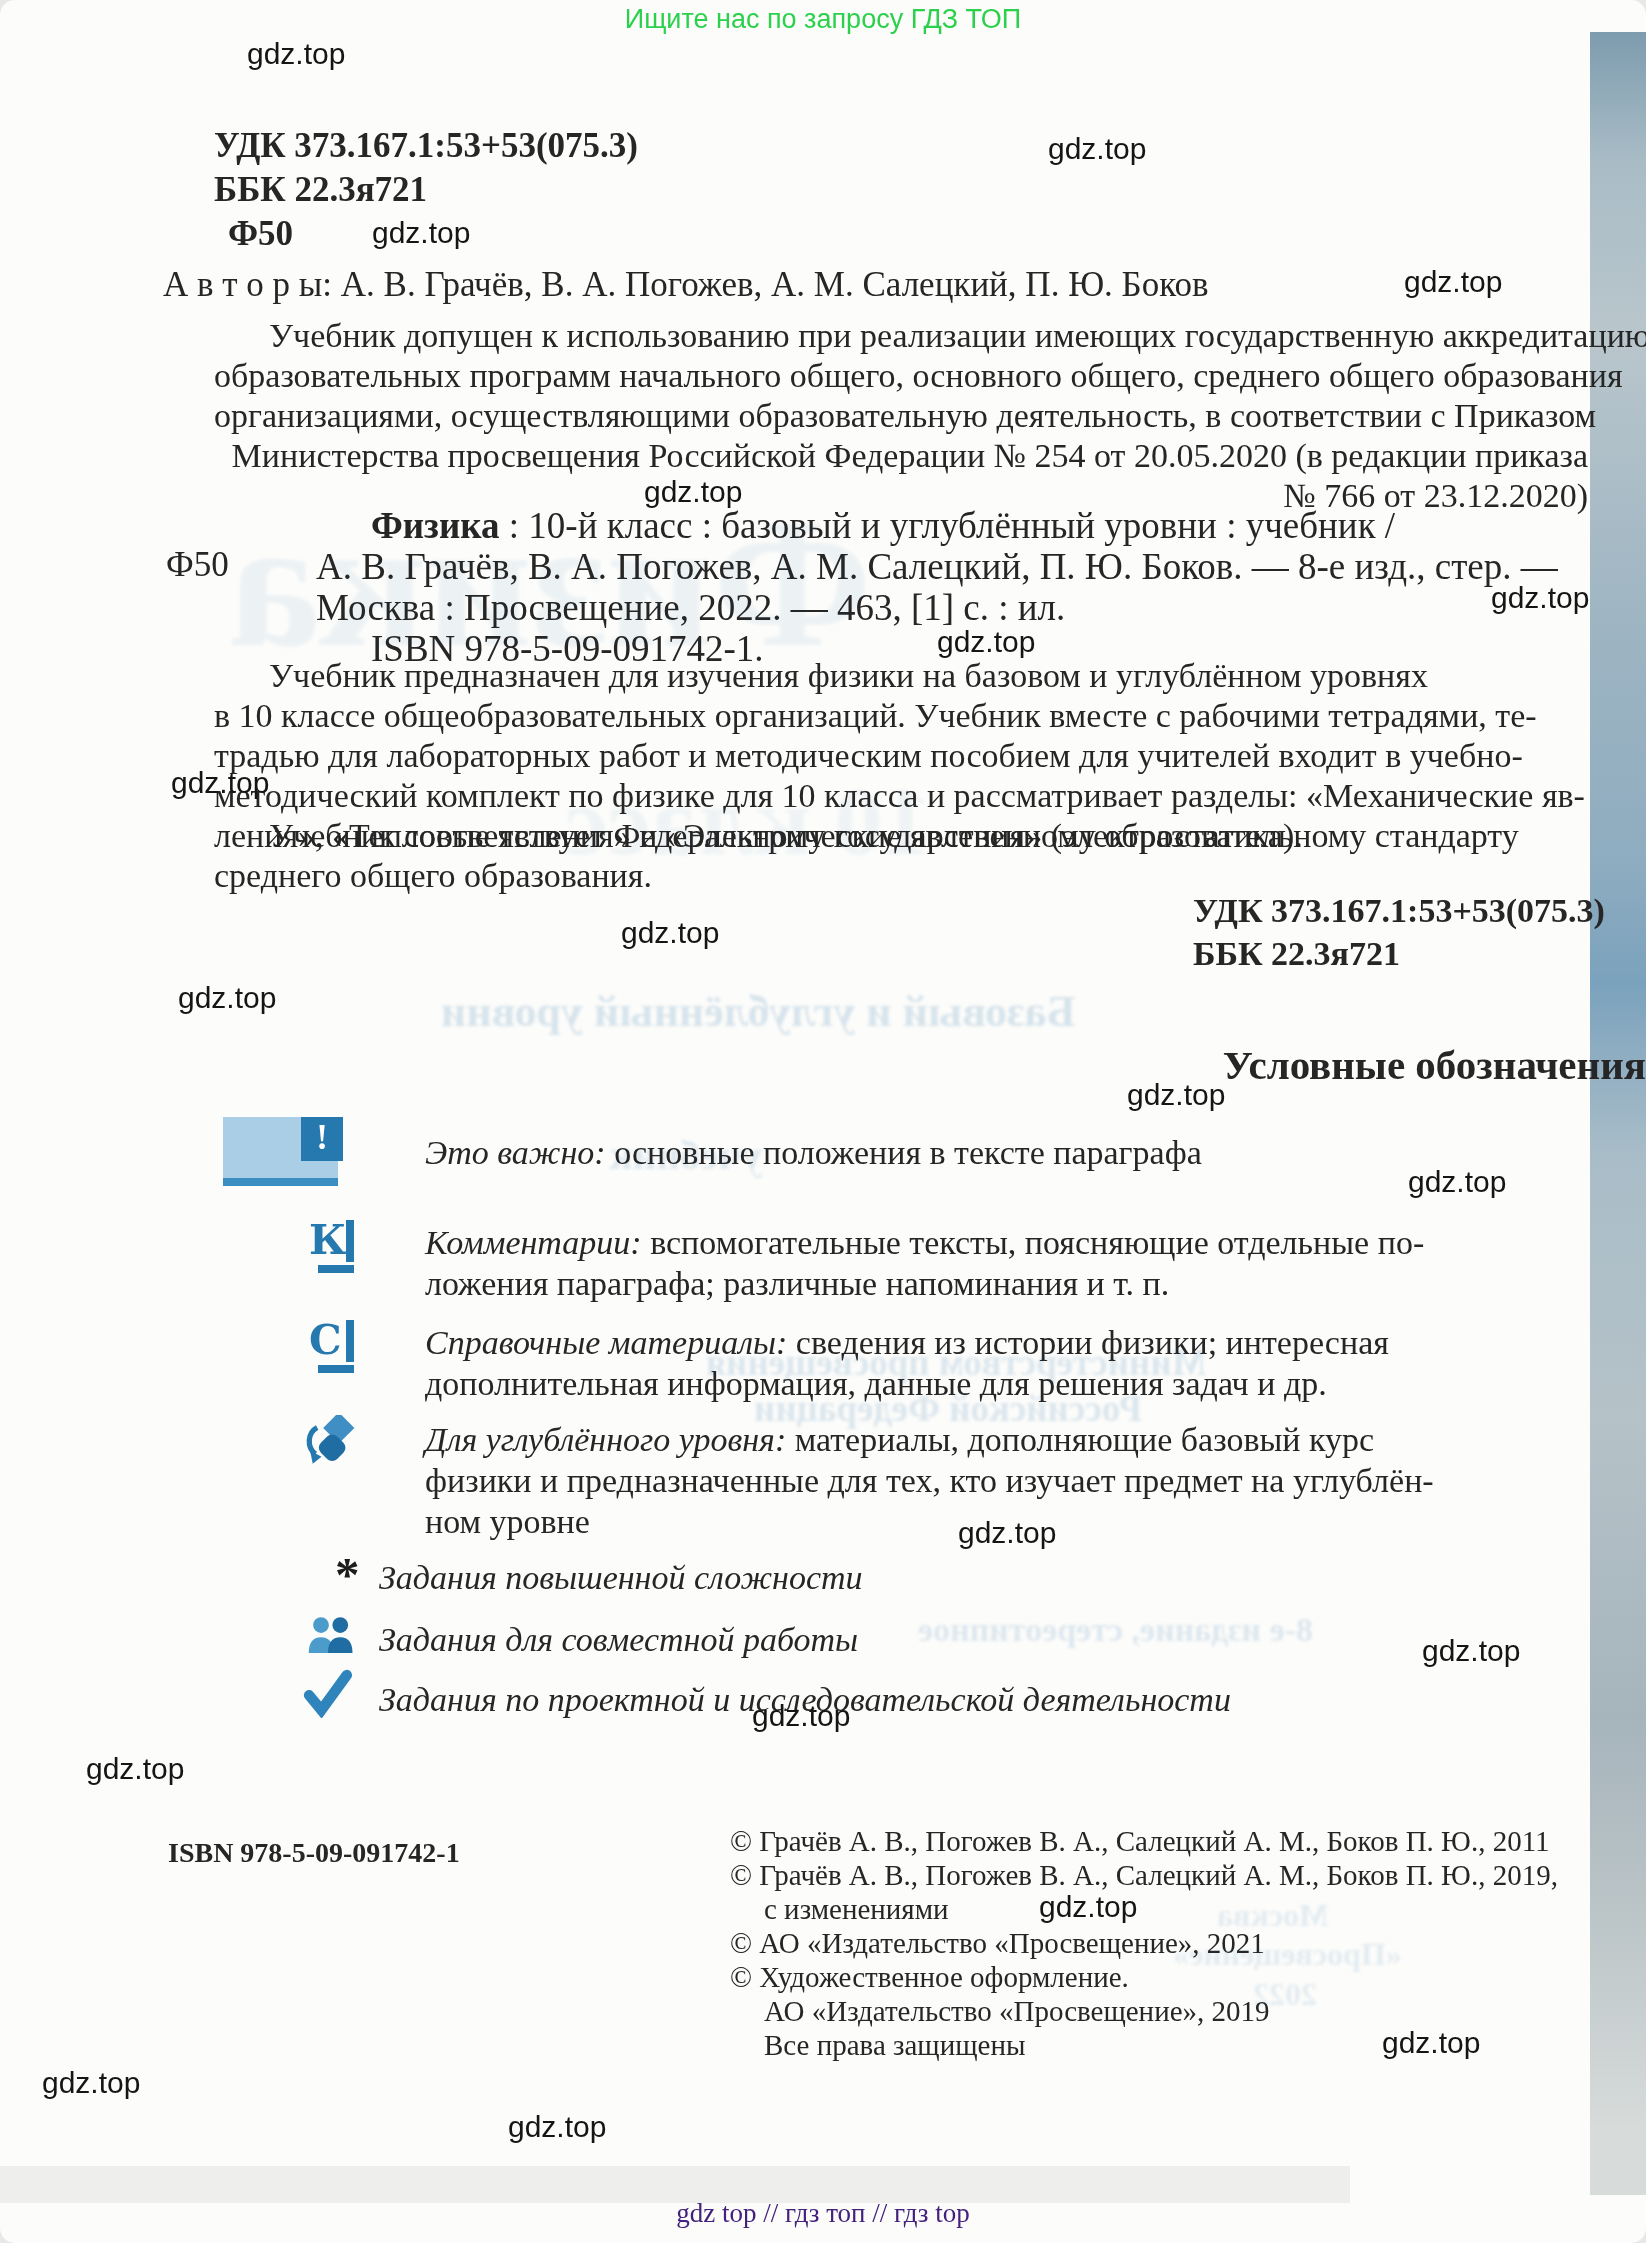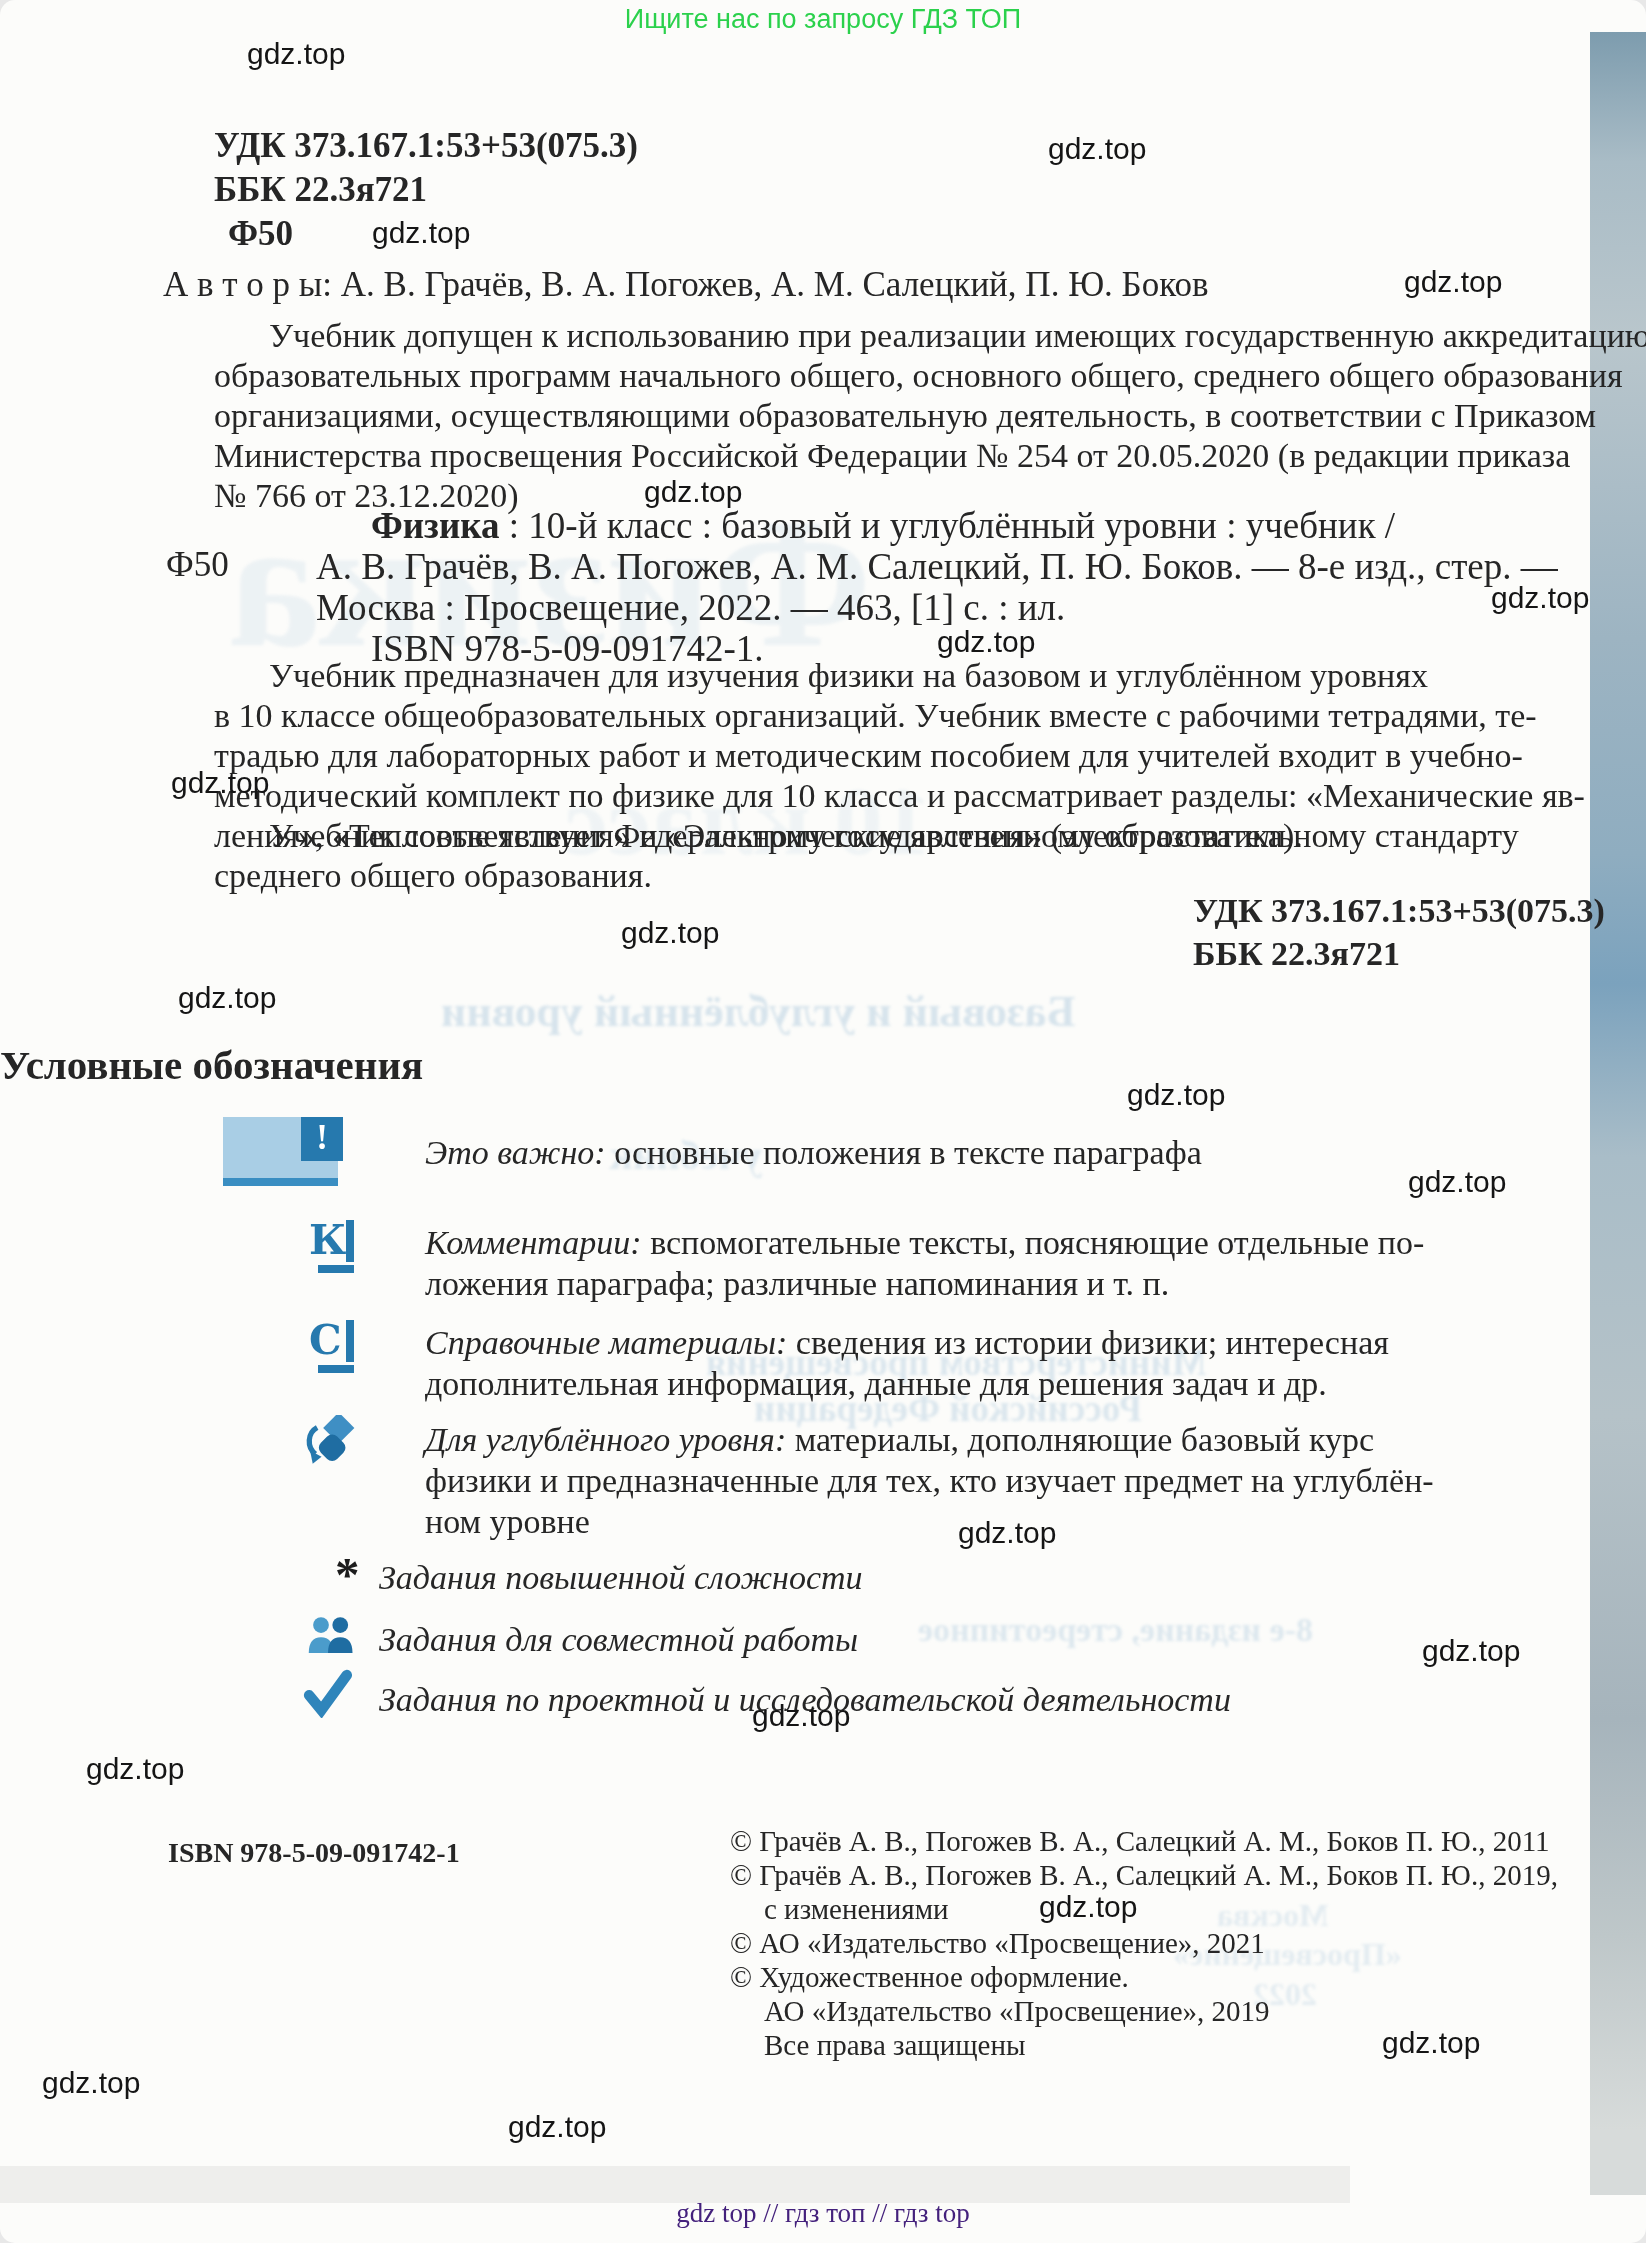--- a/index.html
+++ b/index.html
@@ -18,28 +18,28 @@
   
   .book-edge{position:absolute;left:1590px;top:32px;width:56px;height:2163px;
              background:linear-gradient(180deg,#7d9cae 0%,#a9bcc6 6%,#b9c6cc 14%,#9db4c2 28%,
              #8fadc0 38%,#7ba2bd 44%,#a9bdc8 52%,#b5c2c8 64%,#a6b4bc 78%,#bec7c9 88%,#d7dbda 97%);}
   .gray-band{position:absolute;left:0;top:2166px;width:1350px;height:37px;background:#eeeeec;}
   
   .tline{white-space:nowrap;margin-left:46px;}
   .udk-block{position:absolute;left:168px;top:124px;font-size:35px;font-weight:bold;line-height:44px;}
   .f50-top{position:absolute;left:228px;top:214px;font-size:35px;font-weight:bold;}
   .authors{position:absolute;left:163px;top:265px;font-size:35px;}
-  .approval{position:absolute;left:168px;top:316px;font-size:34px;line-height:40px;width:1420px;}
+  .approval{position:absolute;left:168px;top:316px;font-size:34px;line-height:40px;width:1420px;text-align:right;}
   .entry-f50{position:absolute;left:166px;top:545px;font-size:35px;}
   .entry{position:absolute;left:270px;top:505px;font-size:37px;line-height:41px;width:1323px;font-family:Liberation Serif, serif;}
   .entry .indent{padding-left:55px;}
   .annot1{position:absolute;left:168px;top:656px;font-size:34px;line-height:40px;width:1420px;}
   .annot2{position:absolute;left:168px;top:816px;font-size:34px;line-height:40px;width:1420px;}
   .udk-right{position:absolute;left:1147px;top:889px;font-size:34px;font-weight:bold;line-height:43px;}
-  .legend-title{position:absolute;left:0;top:1041px;width:1646px;text-align:left;
+  .legend-title{position:absolute;left:0;top:1041px;width:1646px;text-align:right;
                 font-size:41px;font-weight:bold;}
   .leg-text{position:absolute;left:379px;font-size:34px;line-height:41px;width:1138px;}
   .leg-lead{font-style:italic;}
   .leg-italic{font-style:italic;}
   
   .imp-icon{position:absolute;left:223px;top:1117px;width:125px;height:79px;}
   .imp-base{position:absolute;left:0;top:0;width:115px;height:69px;background:#a9cee5;}
   .imp-bar{position:absolute;left:0;top:61px;width:115px;height:8px;background:#3a8ec2;}
   .imp-mark{position:absolute;left:78px;top:0;width:42px;height:44px;background:#2679ae;
             color:#fff;font-weight:bold;font-size:35px;text-align:center;line-height:42px;}

